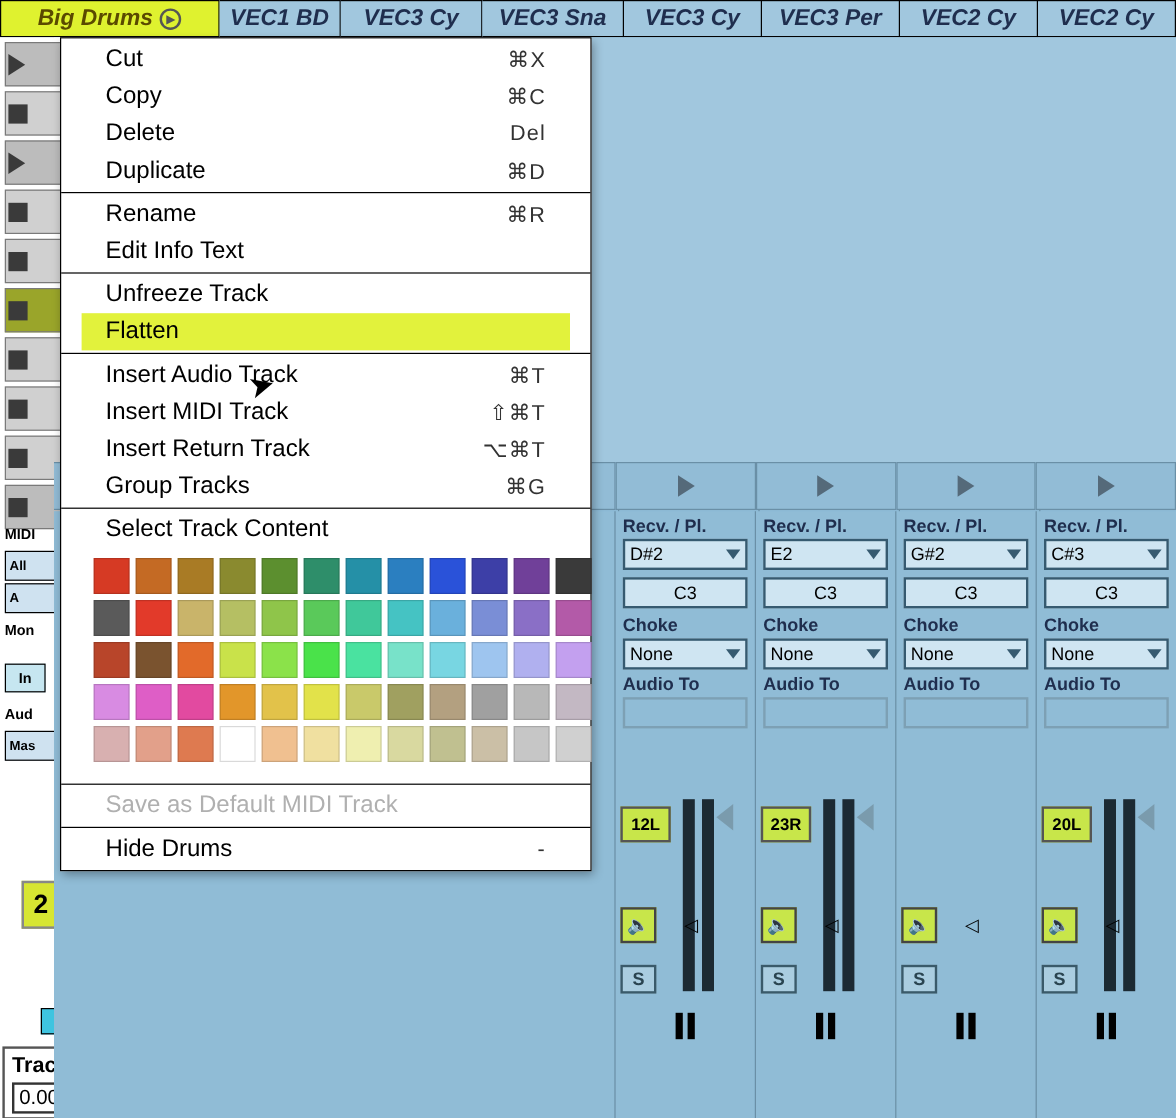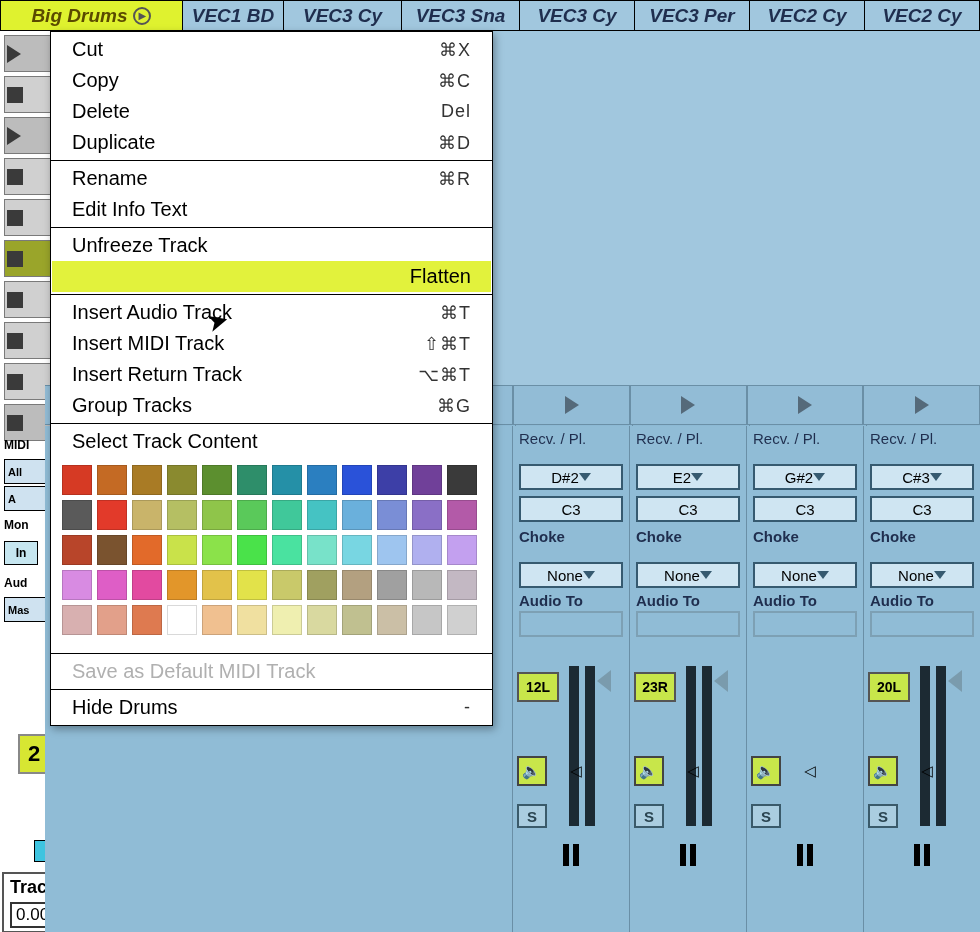--- a/index.html
+++ b/index.html
@@ -47,21 +47,21 @@
 
   .left-labels {
     position:absolute; left:4px; top:400px; width:42px; font-size:12px;
     font-weight:bold; color:#000;
   }
   .left-row { height:28px; display:flex; align-items:center; }
   .left-row.mon { font-weight:bold; }
   .left-field { border:1px solid #000; background:#cfe2f0; height:25px;
     display:flex; align-items:center; padding:0 3px; font-size:11px; }
   .left-in { border:1px solid #000; background:#c6e6f0; height:24px; width:34px;
-    text-align:center; line-height:22px; font-size:12px; margin-top:2px;}
+    text-align:center; line-height:22px; font-size:12px; margin-top:14px;}
   .tiny-yellow { position:absolute; left:18px; top:734px; width:32px; height:40px;
     background:#d7e632; border:2px solid #888; font-size:22px; font-weight:bold;
     display:flex; align-items:center; justify-content:center; }
   .blue-toggle { position:absolute; left:34px; top:840px; width:24px; height:22px;
     background:#3ec4e0; border:1px solid #000; }
   .tiny-black { position:absolute; left:100px; top:844px; height:20px; width:16px;
     display:flex; gap:3px;}
   .tiny-black span{ width:5px; background:#000; height:100%; display:block;}
   .track-delay-box {
     position:absolute; left:2px; top:872px; width:150px;
@@ -91,25 +91,25 @@
 
   
   .channels {
     position:absolute; left:45px; top:426px; right:0; bottom:0;
     display:flex;
   }
   .channel {
     width:117px; border-left:1px solid #6a8fa6; padding:4px 6px 0 6px;
     background:#90bcd6; position:relative;
   }
-  .ch-label { font-weight:normal; font-size:15px; color:#1f2e4e; }
+  .ch-label { font-weight:bold; font-size:15px; color:#1f2e4e; }
   .dropdown {
     height:26px; border:2px solid #365a70; background:#cfe5f2;
-    display:flex; align-items:center; justify-content:center;
-    padding:0 4px; font-size:15px; margin-top:17px;
+    display:flex; align-items:center; justify-content:space-between;
+    padding:0 4px; font-size:15px; margin-top:2px;
   }
   .dropdown.center { justify-content:center; }
   .dd-arrow { width:0;height:0;border-top:8px solid #365a70;
     border-left:6px solid transparent;border-right:6px solid transparent;}
   .choke { font-weight:bold; font-size:15px; margin-top:6px; color:#1f2e4e;}
   .audio-to { font-weight:bold; font-size:15px; margin-top:4px; color:#1f2e4e;}
   .empty-box { height:26px; border:2px solid #7da0b4; margin-top:2px; }
 
   .mixer {
     position:absolute; left:4px; top:240px; right:4px; height:200px;
@@ -147,27 +147,27 @@
     display:flex; gap:4px;
   }
   .mini-bars span{ width:6px; height:22px; background:#000; display:block;}
 
   
   .context-menu {
     position:absolute; left:50px; top:31px; width:443px;
     background:#fff; border:1px solid #000; z-index:50;
     box-shadow:2px 3px 8px rgba(0,0,0,.35);
   }
-  .menu-group { border-bottom:1px solid #000; padding:2px 1px; }
+  .menu-group { border-bottom:1px solid #000; padding:2px 17px; }
   .menu-group:last-child{ border-bottom:none;}
   .menu-item {
     display:flex; align-items:center; justify-content:space-between;
     height:31px; padding:0 20px; font-size:20px; cursor:default;
   }
-  .menu-item.highlight { background:#e2f23c;justify-content:flex-end; }
+  .menu-item.highlight { background:#e2f23c; }
   .menu-item.disabled { color:#b0b0b0; }
   .shortcut { font-size:18px; color:#333; letter-spacing:1px; }
   .color-section-label{ padding: 8px 20px 6px; font-size:20px;}
   .color-grid {
     padding:4px 10px 14px; display:grid;
     grid-template-columns: repeat(12, 32px); grid-auto-rows:32px;
     gap:3px;
   }
   .swatch { width:30px; height:30px; border:1px solid rgba(0,0,0,.15); }
 

